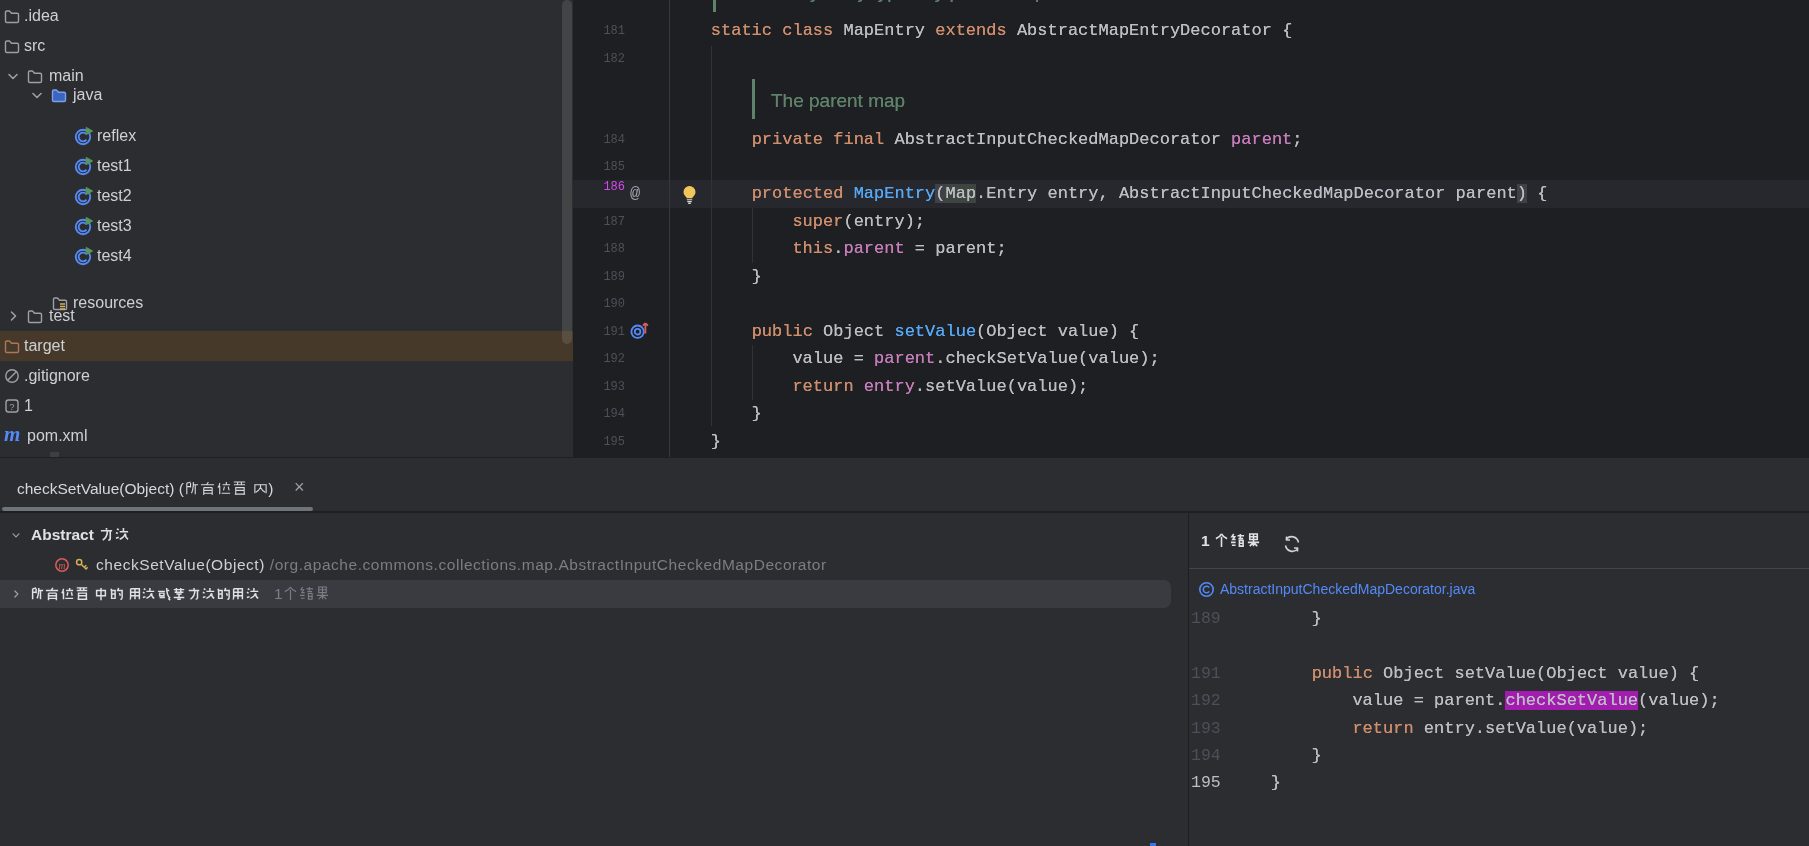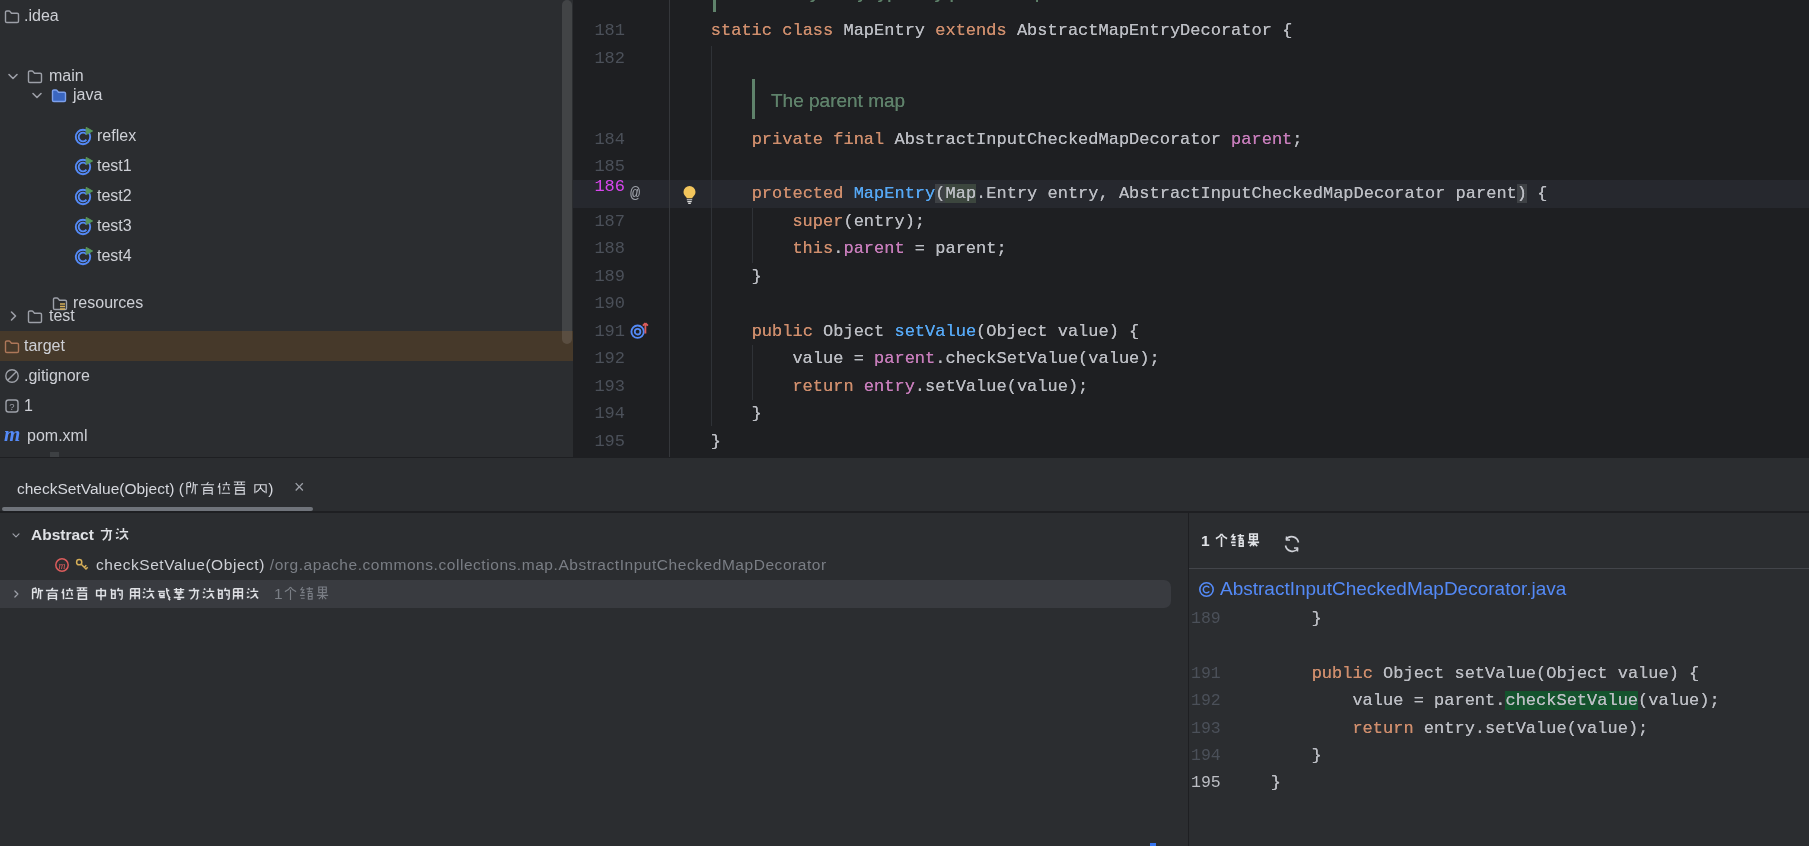--- a/index.html
+++ b/index.html
@@ -11,21 +11,21 @@
 #editor{position:absolute;left:573px;top:0;width:1236px;height:457px;background:#1e1f22;overflow:hidden;}
 #bottom{position:absolute;left:0;top:457px;width:1809px;height:389px;background:#2b2d30;border-top:1px solid #1e1f22;overflow:hidden;}
 #preview{position:absolute;left:1188px;top:55px;width:621px;height:334px;background:#2b2d30;border-left:1px solid #1e1f22;overflow:hidden;}
 
 .trow{position:absolute;left:0;width:573px;height:30px;line-height:30px;color:#ced0d6;font-size:16px;white-space:nowrap;}
 .trow .ic{position:absolute;top:7px;width:16px;height:16px;}
 .trow .chev{position:absolute;top:7px;width:16px;height:16px;}
 .trow .lbl{position:absolute;top:0;}
 
 .eline{position:absolute;height:28px;line-height:28px;font-family:"Liberation Mono",monospace;font-size:17px;color:#bcbec4;white-space:pre;text-shadow:0 0 .6px currentColor;}
-.lnum{position:absolute;width:52px;text-align:right;height:28px;line-height:28px;font-family:"Liberation Mono",monospace;font-size:17px;color:#4b5059;}
+.lnum{position:absolute;width:52px;text-align:right;height:28px;line-height:28px;font-family:"Liberation Mono",monospace;font-size:12px;color:#4b5059;}
 .kw{color:#cf8e6d;}
 .md{color:#56a8f5;}
 .fld{color:#c77dbb;}
 .doc{color:#5f826b;}
 
 svg.cjk{width:15px;height:15px;vertical-align:-2px;fill:none;stroke:currentColor;stroke-width:1.2;margin:0 .5px;}
 svg.cjb{stroke-width:1.7;}
 svg.cjs{width:14px;height:14px;margin:0 .4px;vertical-align:-1.5px;}
 .prow{position:absolute;height:28px;line-height:28px;font-family:"Liberation Mono",monospace;font-size:17px;color:#bcbec4;white-space:pre;text-shadow:0 0 .6px currentColor;}
 .pnum{position:absolute;height:28px;line-height:28px;font-family:"Liberation Mono",monospace;font-size:16.5px;color:#4b5059;}
@@ -94,20 +94,26 @@
         <path d="M4 1h8v6H4zM4 4h8M8 1v13M2 10h12M8 10 4 14M8 10l4 4"></path>
       </g>
 </defs>
 </svg>
 <div id="tree">
   <div class="trow" style="top:1px">
       <svg class="ic" style="left:4px" viewBox="0 0 16 16" stroke="#9da0a8">
         <use href="#fold"></use>
       </svg>
       <span class="lbl" style="left:24px">.idea</span>
+    </div>
+  <div class="trow" style="top:31px">
+      <svg class="ic" style="left:4px" viewBox="0 0 16 16" stroke="#9da0a8">
+        <use href="#fold"></use>
+      </svg>
+      <span class="lbl" style="left:24px">src</span>
     </div>
   <div class="trow" style="top:61px">
       <svg class="chev" style="left:5px" viewBox="0 0 16 16" stroke="#9da0a8">
         <use href="#chevD"></use>
       </svg>
       <svg class="ic" style="left:27px" viewBox="0 0 16 16" stroke="#9da0a8">
         <use href="#fold"></use>
       </svg>
       <span class="lbl" style="left:49px">main</span>
     </div>
@@ -339,28 +345,28 @@
         <path d="M16.5 8.5A7 7 0 0 0 4 5.5"></path>
         <path d="M4.5 2.5v3.5H8" stroke-width="1.5"></path>
         <path d="M3.5 11.5A7 7 0 0 0 16 14.5"></path>
         <path d="M15.5 17.5V14H12" stroke-width="1.5"></path>
       </svg>
     <div class="abs" style="left:0;top:55px;width:621px;height:1px;background:#43454a"></div>
     <svg class="abs" style="left:9px;top:68px" width="17" height="17" viewBox="0 0 16 16">
         <circle cx="8" cy="8" r="6.3" fill="none" stroke="#548af7" stroke-width="1.5"></circle>
         <path d="M10.6 6.2a3.1 3.1 0 1 0 0 3.6" fill="none" stroke="#548af7" stroke-width="1.4"></path>
       </svg>
-    <div class="abs" style="left:31px;top:60px;height:32px;line-height:32px;font-size:19px;color:#548af7">AbstractInputCheckedMapDecorator.java</div>
+    <div class="abs" style="left:31px;top:60px;height:32px;line-height:32px;font-size:14px;color:#548af7">AbstractInputCheckedMapDecorator.java</div>
     <div class="pnum" style="left:2px;top:92px">189</div>
     <div class="pnum" style="left:2px;top:147px">191</div>
     <div class="pnum" style="left:2px;top:174px">192</div>
     <div class="pnum" style="left:2px;top:202px">193</div>
     <div class="pnum" style="left:2px;top:229px">194</div>
     <div class="pnum" style="left:2px;top:256px;color:#bcbec4">195</div>
     <div class="prow" style="left:41px;top:92px">        }</div>
     <div class="prow" style="left:41px;top:147px">        <span class="kw">public</span> Object setValue(Object value) {</div>
-    <div class="prow" style="left:41px;top:174px">            value = parent.<span style="background:#14532d">checkSetValue</span>(value);</div>
+    <div class="prow" style="left:41px;top:174px">            value = parent.<span style="background:#a21caf">checkSetValue</span>(value);</div>
     <div class="prow" style="left:41px;top:202px">            <span class="kw">return</span> entry.setValue(value);</div>
     <div class="prow" style="left:41px;top:229px">        }</div>
     <div class="prow" style="left:41px;top:256px">    }</div>
   </div>
   <div class="abs" style="left:1150px;top:385px;width:6px;height:4px;background:#3574f0"></div>
 </div>
 
 </body></html>

